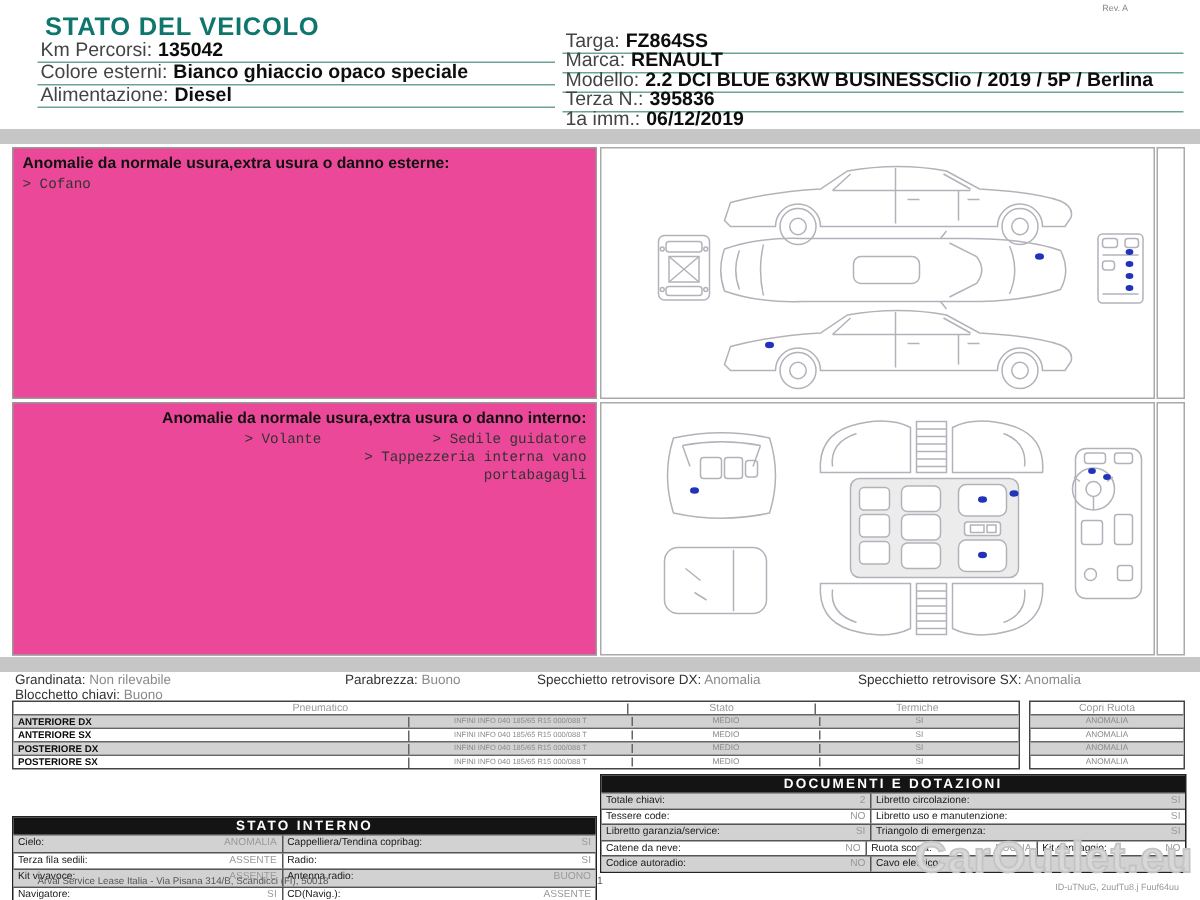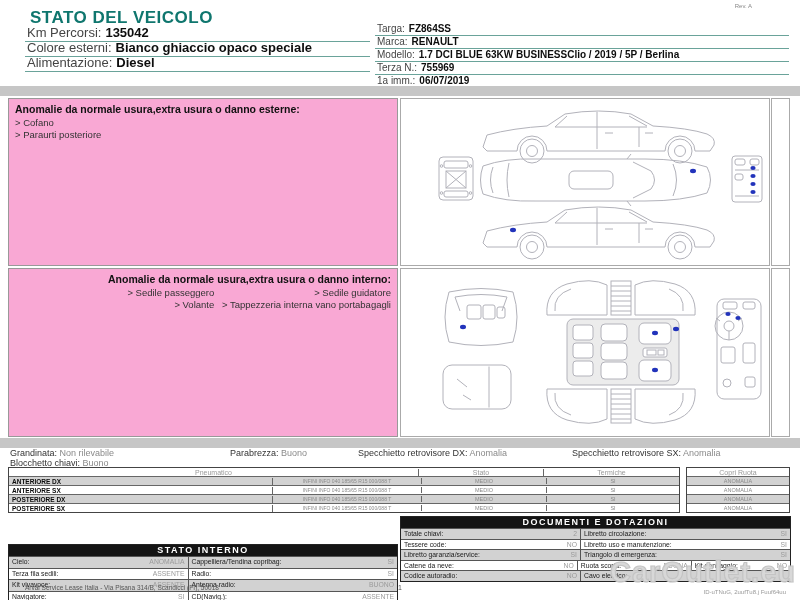--- a/index.html
+++ b/index.html
@@ -9,32 +9,32 @@
   
   .title{position:absolute;left:30px;top:8px;font-size:17px;font-weight:bold;
          color:#0f766e;letter-spacing:.5px;}
   .rev{position:absolute;right:48px;top:3px;font-size:6px;color:#888;}
   .info{position:absolute;}
   .info-left{left:25px;top:27px;width:345px;}
   .info-right{left:375px;top:23px;width:414px;}
   .info-row{display:flex;align-items:flex-end;border-bottom:1px solid #6aa39a;
             font-size:13px;padding:1px 0 1px 2px;}
   .info-left .info-row{height:12px;}
-  .info-right .info-row{height:10px;font-size:10px;}
+  .info-right .info-row{height:10px;font-size:13px;}
   .info-row .lbl{color:#444;margin-right:4px;white-space:nowrap;}
   .info-row .val{color:#0d0d0d;font-weight:bold;white-space:nowrap;}
 
   .band{position:absolute;left:0;width:800px;height:10px;background:#c6c6c6;}
   .band1{top:86px;} .band2{top:438px;}
 
   
-  .abox{position:absolute;left:8px;width:388px;border:1px solid #999;background:#f9a8d4;}
+  .abox{position:absolute;left:8px;width:388px;border:1px solid #999;background:#ec4899;}
   .abox1{top:98px;height:166px;} .abox2{top:268px;height:167px;text-align:right;}
   .abox .ahead{font-size:10.5px;font-weight:bold;color:#111;padding:4px 6px 2px 6px;}
-  .acols{display:flex;padding:0 6px;font-size:9.5px;color:#333;line-height:12px;}
+  .acols{display:flex;padding:0 6px;font-size:9.5px;color:#333;line-height:12px;font-family:Liberation Mono, monospace;}
   .acol1{width:53%;} .acol2{width:47%;}
 
   
   .dbox{position:absolute;left:400px;width:368px;border:1px solid #aaa;background:#fff;}
   .dbox1{top:98px;height:166px;} .dbox2{top:268px;height:167px;}
   .dstrip{position:absolute;left:771px;width:17px;border:1px solid #aaa;background:#fff;}
   .dstrip1{top:98px;height:166px;} .dstrip2{top:268px;height:167px;}
   .dbox svg{display:block;width:100%;height:100%;}
 
   
@@ -112,49 +112,47 @@
     <div class="info-row">
       <span class="lbl">Targa:</span>
       <span class="val">FZ864SS</span>
     </div>
     <div class="info-row">
       <span class="lbl">Marca:</span>
       <span class="val">RENAULT</span>
     </div>
     <div class="info-row">
       <span class="lbl">Modello:</span>
-      <span class="val">1.7 DCI BLUE 63KW BUSINESSClio / 2019 / 5P / Berlina</span>
+      <span class="val">2.2 DCI BLUE 63KW BUSINESSClio / 2019 / 5P / Berlina</span>
     </div>
     <div class="info-row">
       <span class="lbl">Terza N.:</span>
-      <span class="val">755969</span>
+      <span class="val">395836</span>
     </div>
     <div class="info-row">
       <span class="lbl">1a imm.:</span>
-      <span class="val">06/07/2019</span>
+      <span class="val">06/12/2019</span>
     </div>
   </div>
 
   <div class="band band1"></div>
 
   <div class="abox abox1">
     <div class="ahead">Anomalie da normale usura,extra usura o danno esterne:</div>
     <div class="acols">
       <div class="acol1">
         <div>&gt; Cofano</div>
-        <div>&gt; Paraurti posteriore</div>
       </div>
     </div>
   </div>
 
   <div class="abox abox2">
     <div class="ahead">Anomalie da normale usura,extra usura o danno interno:</div>
     <div class="acols">
       <div class="acol1">
-        <div>&gt; Sedile passeggero</div>
         <div>&gt; Volante</div>
       </div>
       <div class="acol2">
         <div>&gt; Sedile guidatore</div>
         <div>&gt; Tappezzeria interna vano portabagagli</div>
       </div>
     </div>
   </div>
 
   <div class="dbox dbox1">

